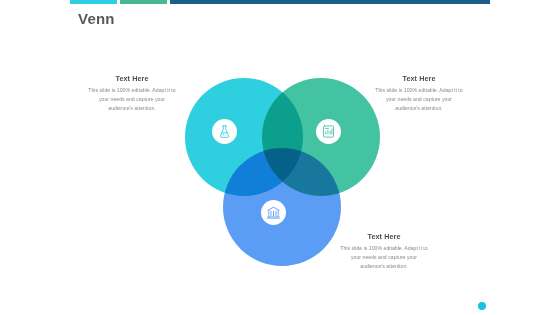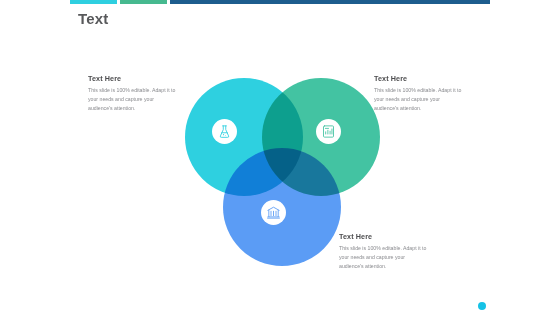--- a/index.html
+++ b/index.html
@@ -84,21 +84,21 @@
     justify-content: center;
     z-index: 5;
   }
   .badge-cyan  { left: 27px;  top: 41px; }
   .badge-green { left: 131px; top: 41px; }
   .badge-blue  { left: 76px;  top: 122px; }
 
   .icon-badge svg { display: block; }
 
   
-  .textblock { position: absolute; }
+  .textblock { position: absolute; text-align: center; }
   .tb-heading {
     font-size: 7.2px;
     font-weight: bold;
     color: #4d4d4f;
     margin: 0 0 3px 0;
     letter-spacing: 0.1px;
   }
   .tb-body {
     font-size: 5.2px;
     line-height: 1.75;
@@ -124,21 +124,21 @@
 </style>
 </head>
 <body>
 
 <div class="topbar">
   <div class="seg seg-cyan"></div>
   <div class="seg seg-green"></div>
   <div class="seg seg-navy"></div>
 </div>
 
-<div class="title">Text</div>
+<div class="title">Venn</div>
 
 <div class="venn">
 
   <div class="circle circle-cyan"></div>
   <div class="circle circle-green"></div>
   <div class="circle circle-blue"></div>
 
   <div class="icon-badge badge-cyan">
     <span>
       <svg width="15" height="15" viewBox="0 0 24 24" fill="none" stroke="#2ed0e0" stroke-width="1.4" stroke-linecap="round" stroke-linejoin="round">

